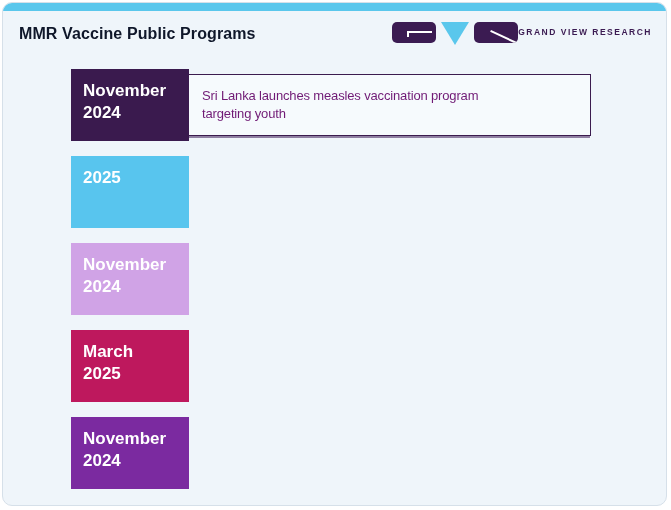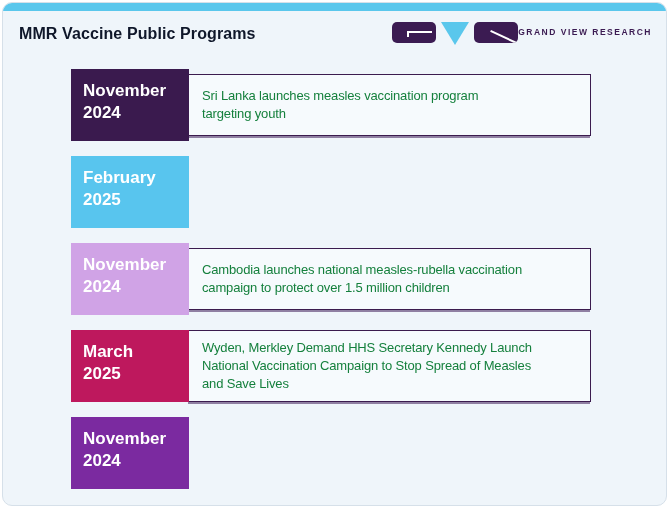--- a/index.html
+++ b/index.html
@@ -146,21 +146,21 @@
     box-shadow: 0 3px 0 -1px #8f7fa2;
     display: flex;
     align-items: center;
     padding: 8px 8px 8px 14px;
   }
   .text-box p {
     margin: 0;
     font-size: 13px;
     line-height: 18px;
     letter-spacing: -0.15px;
-    color: #15803d;
+    color: #701a75;
     white-space: pre-line;
   }
 </style>
 </head>
 <body>
 
 <div class="stage">
   <div class="card">
     <div class="accent-bar"></div>
 
@@ -190,46 +190,36 @@
           <span>2024</span>
         </div>
         <div class="text-box">
           <p>Sri Lanka launches measles vaccination program
 targeting youth</p>
         </div>
       </div>
 
       <div class="row">
         <div class="date-box" style="background-color: rgb(88, 197, 238);">
-          <span>February</span>
           <span>2025</span>
         </div>
       </div>
 
       <div class="row">
         <div class="date-box" style="background-color: rgb(208, 163, 230);">
           <span>November</span>
           <span>2024</span>
         </div>
-        <div class="text-box">
-          <p>Cambodia launches national measles-rubella vaccination
-campaign to protect over 1.5 million children</p>
-        </div>
       </div>
 
       <div class="row">
         <div class="date-box" style="background-color: #be185d;">
           <span>March</span>
           <span>2025</span>
         </div>
-        <div class="text-box">
-          <p>Wyden, Merkley Demand HHS Secretary Kennedy Launch
-National Vaccination Campaign to Stop Spread of Measles
-and Save Lives</p>
-        </div>
       </div>
 
       <div class="row">
         <div class="date-box" style="background-color: rgb(123, 42, 160);">
           <span>November</span>
           <span>2024</span>
         </div>
       </div>
 
     </div>

